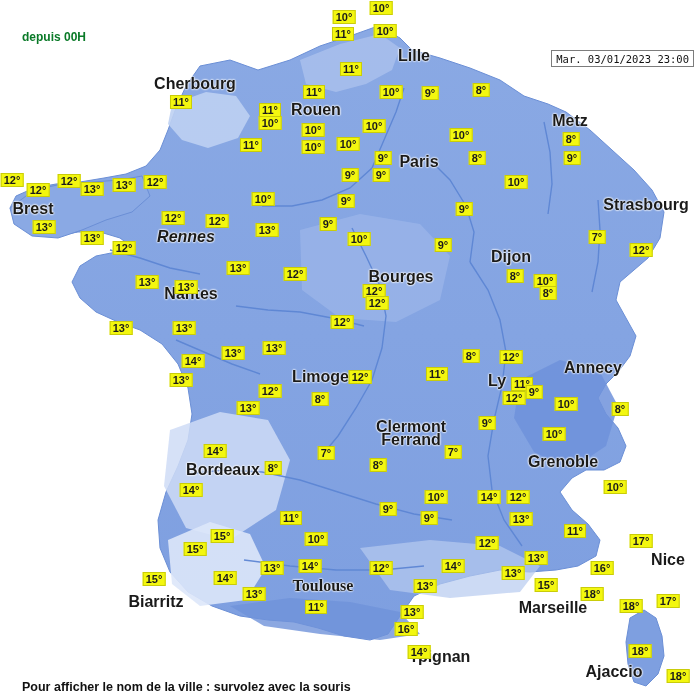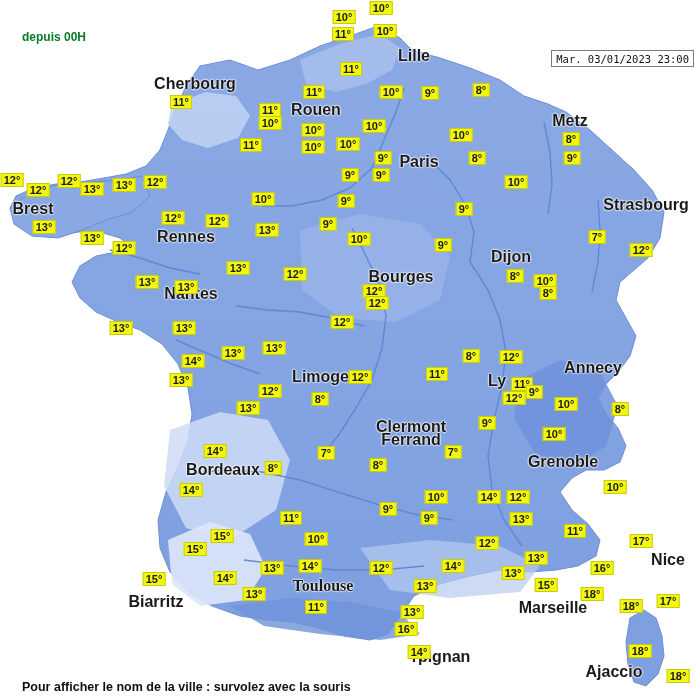--- a/index.html
+++ b/index.html
@@ -132,21 +132,21 @@
   <div class="footer">Pour afficher le nom de la ville : survolez avec la souris</div>
 
   <div id="city-layer">
       <div class="city" style="left: 195px; top: 84px;">Cherbourg</div>
       <div class="city" style="left: 414px; top: 56px;">Lille</div>
       <div class="city" style="left: 316px; top: 110px;">Rouen</div>
       <div class="city" style="left: 570px; top: 121px;">Metz</div>
       <div class="city" style="left: 419px; top: 162px;">Paris</div>
       <div class="city" style="left: 33px; top: 209px;">Brest</div>
       <div class="city" style="left: 646px; top: 205px;">Strasbourg</div>
-      <div class="city" style="left: 186px; top: 237px;">Rennes</div>
+      <div class="city" style="left: 186px; top: 237px; font-style: italic;">Rennes</div>
       <div class="city" style="left: 511px; top: 257px;">Dijon</div>
       <div class="city" style="left: 401px; top: 277px;">Bourges</div>
       <div class="city" style="left: 191px; top: 294px;">Nantes</div>
       <div class="city" style="left: 325px; top: 377px;">Limoges</div>
       <div class="city" style="left: 593px; top: 368px;">Annecy</div>
       <div class="city" style="left: 497px; top: 381px;">Ly</div>
       <div class="city" style="left: 411px; top: 427px;">Clermont</div>
       <div class="city" style="left: 411px; top: 440px;">Ferrand</div>
       <div class="city" style="left: 563px; top: 462px;">Grenoble</div>
       <div class="city" style="left: 223px; top: 470px;">Bordeaux</div>

